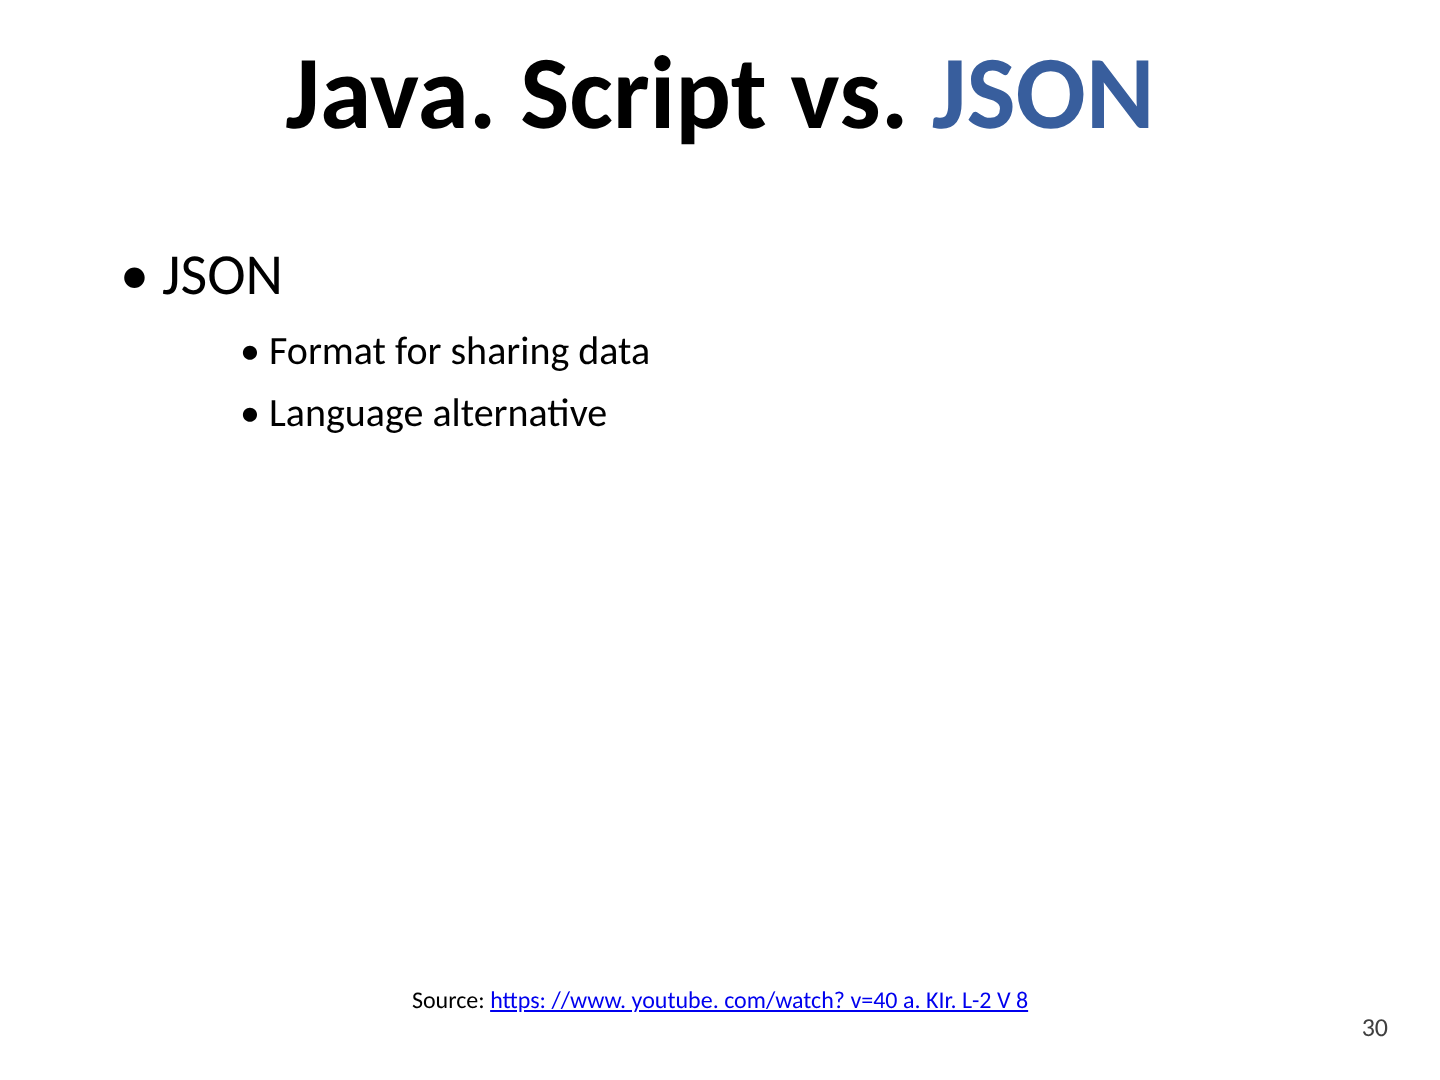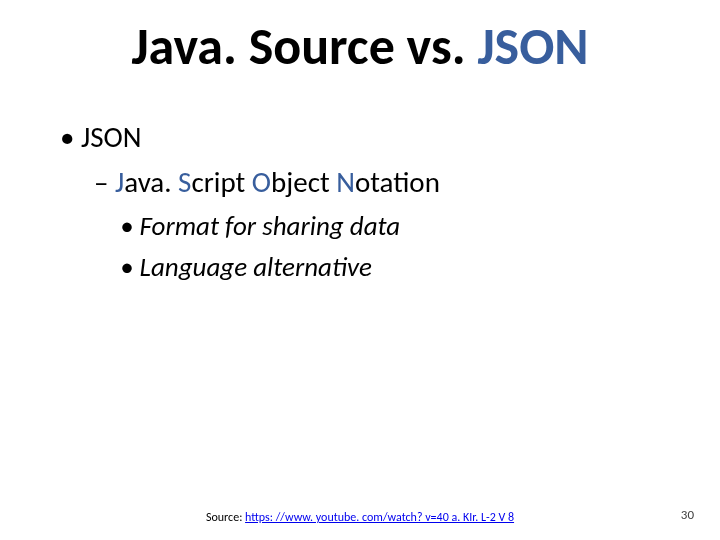--- a/index.html
+++ b/index.html
@@ -54,30 +54,29 @@
   }
   .lvl2-item {
     font-size: 29px;
   }
   .lvl2-item .init { color: #385E9D; }
   .lvl3 {
     padding-left: 60px;
     margin-top: 6px;
   }
   .lvl3-item {
-    font-size: 27px;
+    font-size: 20px;
     margin-bottom: 4px;
-    font-style: italic;
   }
   .lvl3-item::before {
     content: "• ";
   }
   .source {
     position: absolute;
-    bottom: 16px;
+    bottom: 32px;
     left: 0;
     width: 100%;
     text-align: center;
     font-size: 12px;
     color: #000;
   }
   .source a {
     color: #0000EE;
     text-decoration: underline;
   }
@@ -88,29 +87,26 @@
     font-size: 13px;
     color: #404040;
   }
 </style>
 </head>
 <body>
 
 <div class="slide">
 
   <div class="title">
-    <span>Java. Source vs. </span><span class="hl">JSON</span>
+    <span>Java. Script vs. </span><span class="hl">JSON</span>
   </div>
 
   <div class="content">
     <div class="lvl1">
       <span class="lvl1-item">JSON</span>
-    </div>
-    <div class="lvl2">
-      <span class="lvl2-item"><span class="init">J</span><span>ava. </span><span class="init">S</span><span>cript </span><span class="init">O</span><span>bject </span><span class="init">N</span><span>otation</span></span>
     </div>
     <div class="lvl3">
       <div class="lvl3-item">Format for sharing data</div>
       <div class="lvl3-item">Language alternative</div>
     </div>
   </div>
 
   <div class="source">
     <span>Source: </span><a href="#">https: //www. youtube. com/watch? v=40 a. KIr. L-2 V 8</a>
   </div>

